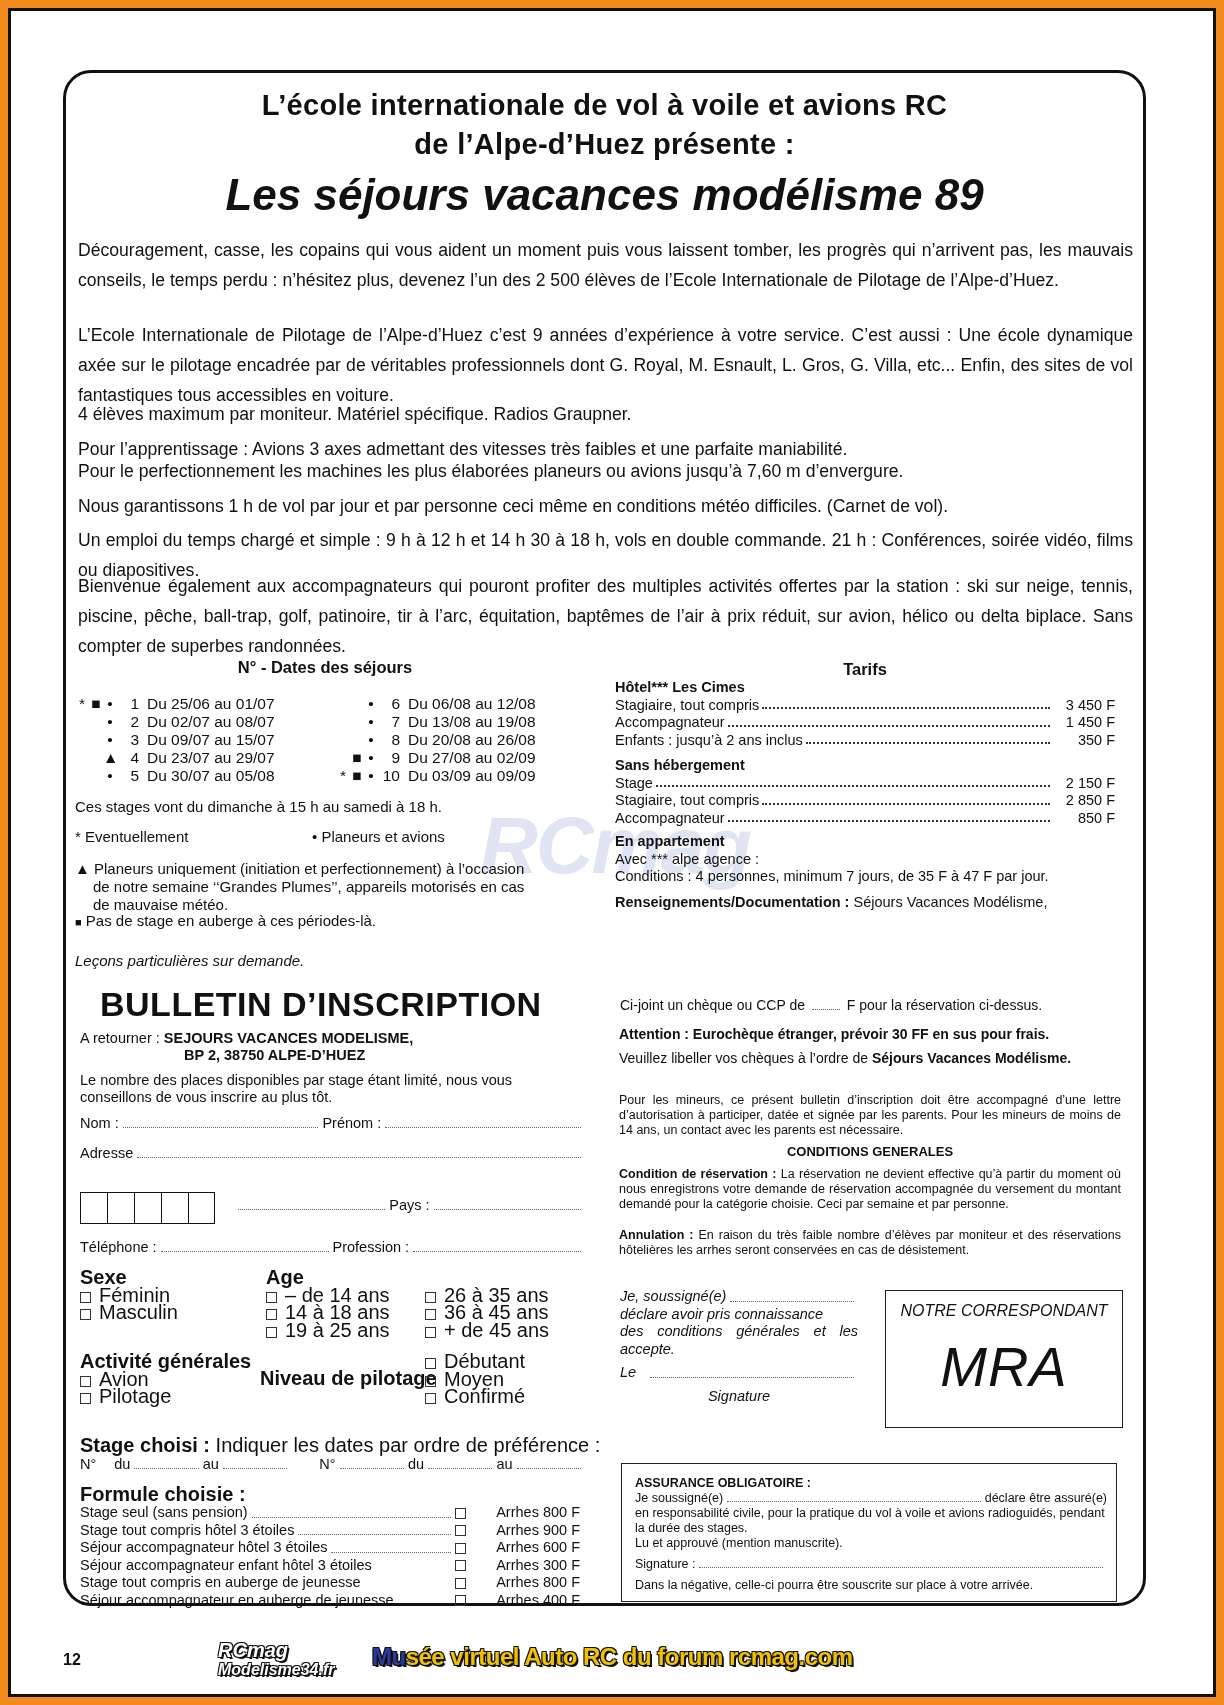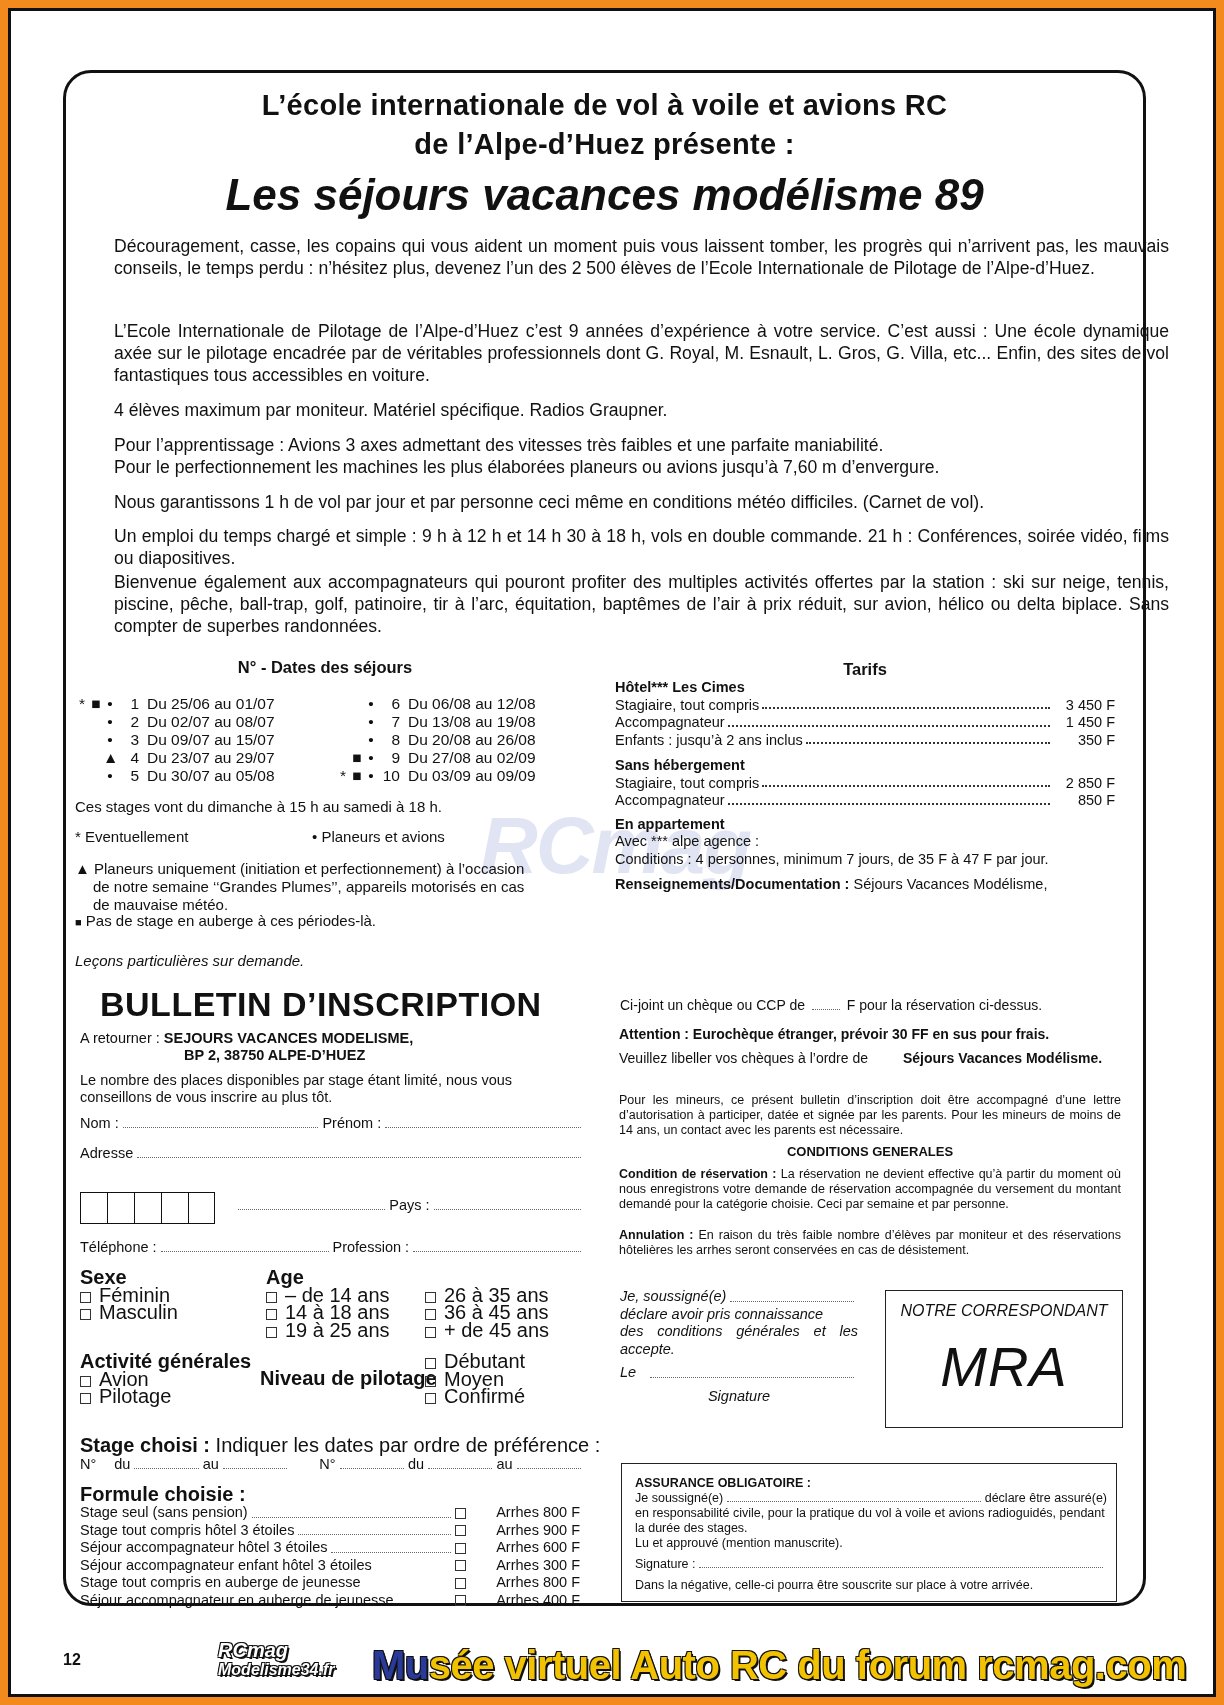--- a/index.html
+++ b/index.html
@@ -19,21 +19,21 @@
     position: absolute; left: 8px; top: 8px; width: 1208px; height: 1689px;
     border: 3px solid #111;
   }
   .card {
     position: absolute; left: 63px; top: 70px; width: 1083px; height: 1536px;
     border: 3px solid #111; border-radius: 28px;
   }
   .abs { position: absolute; }
   .h1 { font-size: 29px; font-weight: bold; text-align: center; left: 63px; width: 1083px; letter-spacing: 0.3px; }
   .h-title { font-size: 44px; font-weight: bold; font-style: italic; text-align: center; left: 63px; width: 1083px; top: 170px; }
-  .para { left: 78px; width: 1055px; font-size: 17.6px; line-height: 22px; text-align: justify; margin-left: 36px; }
+  .para { left: 78px; width: 1055px; font-size: 17.6px; line-height: 30px; text-align: justify; }
   .sec-title { font-size: 16.5px; font-weight: bold; text-align: center; }
   .dates-row { font-size: 15.5px; height: 18px; line-height: 18px; white-space: nowrap; }
   .mark { display: inline-block; width: 14px; text-align: center; }
   .num { display: inline-block; width: 22px; text-align: right; margin-right: 8px; }
   .small { font-size: 15px; line-height: 18px; }
   .tarif-h { font-size: 14.5px; font-weight: bold; line-height: 17.5px; }
   .tarif-row { font-size: 14.5px; line-height: 17.5px; display: flex; width: 500px; }
   .tarif-row .lbl { flex: 0 0 auto; }
   .tarif-row .dots { flex: 1 1 auto; border-bottom: 2px dotted #333; margin: 0 3px 5px 3px; }
   .tarif-row .price { flex: 0 0 auto; width: 62px; text-align: right; }
@@ -52,21 +52,21 @@
   .watermark {
     font-family: "Liberation Sans", sans-serif; font-weight: bold; font-style: italic;
     color: rgba(170, 180, 220, 0.35); font-size: 80px; letter-spacing: -2px;
   }
   .footer-brand {
     font-family: "Liberation Sans", sans-serif; font-weight: bold; font-style: italic;
     font-size: 20px; line-height: 20px; color: #fff;
     text-shadow: -1px -1px 0 #111, 1px -1px 0 #111, -1px 1px 0 #111, 1px 1px 0 #111, 2px 2px 0 #111;
   }
   .footer-banner {
-    font-family: "Liberation Sans", sans-serif; font-weight: bold; font-size: 40px;
+    font-family: "Liberation Sans", sans-serif; font-weight: bold; font-size: 24px;
     color: #f2c200;
     text-shadow: -1px -1px 0 #111, 1px -1px 0 #111, -1px 1px 0 #111, 1px 1px 0 #111, 2px 2px 0 #111;
     letter-spacing: -0.5px;
   }
   .footer-banner .mu { color: #2a3a9a; }
 </style>
 </head>
 <body>
 
 <div class="frame-orange"></div>
@@ -152,20 +152,25 @@
       <span class="dots"></span>
       <span class="price">1 450 F</span>
     </div>
   <div class="tarif-row">
       <span class="lbl">Enfants : jusqu’à 2 ans inclus</span>
       <span class="dots"></span>
       <span class="price">350 F</span>
     </div>
 
   <div class="tarif-h" style="margin-top:8px;">Sans hébergement</div>
+  <div class="tarif-row">
+      <span class="lbl">Stage</span>
+      <span class="dots"></span>
+      <span class="price">2 150 F</span>
+    </div>
 
   <div class="tarif-row">
       <span class="lbl">Stagiaire, tout compris</span>
       <span class="dots"></span>
       <span class="price">2 850 F</span>
     </div>
   <div class="tarif-row">
       <span class="lbl">Accompagnateur</span>
       <span class="dots"></span>
       <span class="price">850 F</span>
@@ -302,21 +307,21 @@
 </div>
 
 <div class="abs" style="left:620px; top:997px; font-size:14px; line-height:17px;">
   <span>Ci-joint un chèque ou CCP de</span>
   <span style="display:inline-block; width:28px; border-bottom:1.5px dotted #666; margin:0 3px;"></span>
   <span>F pour la réservation ci-dessus.</span>
 </div>
 <div class="abs" style="left:619px; top:1026px; font-size:14px; font-weight:bold; line-height:17px;">Attention : Eurochèque étranger, prévoir 30 FF en sus pour frais.</div>
 <div class="abs" style="left:619px; top:1050px; width:500px; font-size:14px; line-height:17px; text-align:justify;">
   <span>Veuillez libeller vos chèques à l’ordre de</span>
-  <span style="font-weight:bold;margin-left:31px;">Séjours Vacances Modélisme.</span>
+  <span style="font-weight:bold;">Séjours Vacances Modélisme.</span>
 </div>
 <div class="abs cond" style="left:619px; top:1093px; width:502px;">Pour les mineurs, ce présent bulletin d’inscription doit être accompagné d’une lettre d’autorisation à participer, datée et signée par les parents. Pour les mineurs de moins de 14 ans, un contact avec les parents est nécessaire.</div>
 <div class="abs" style="left:619px; top:1144px; width:502px; text-align:center; font-size:13px; font-weight:bold;">CONDITIONS GENERALES</div>
 <div class="abs cond" style="left:619px; top:1167px; width:502px;">
   <span style="font-weight:bold;">Condition de réservation :</span>
   <span>La réservation ne devient effective qu’à partir du moment où nous enregistrons votre demande de réservation accompagnée du versement du montant demandé pour la catégorie choisie. Ceci par semaine et par personne.</span>
 </div>
 <div class="abs cond" style="left:619px; top:1228px; width:502px;">
   <span style="font-weight:bold;">Annulation :</span>
   <span>En raison du très faible nombre d’élèves par moniteur et des réservations hôtelières les arrhes seront conservées en cas de désistement.</span>

